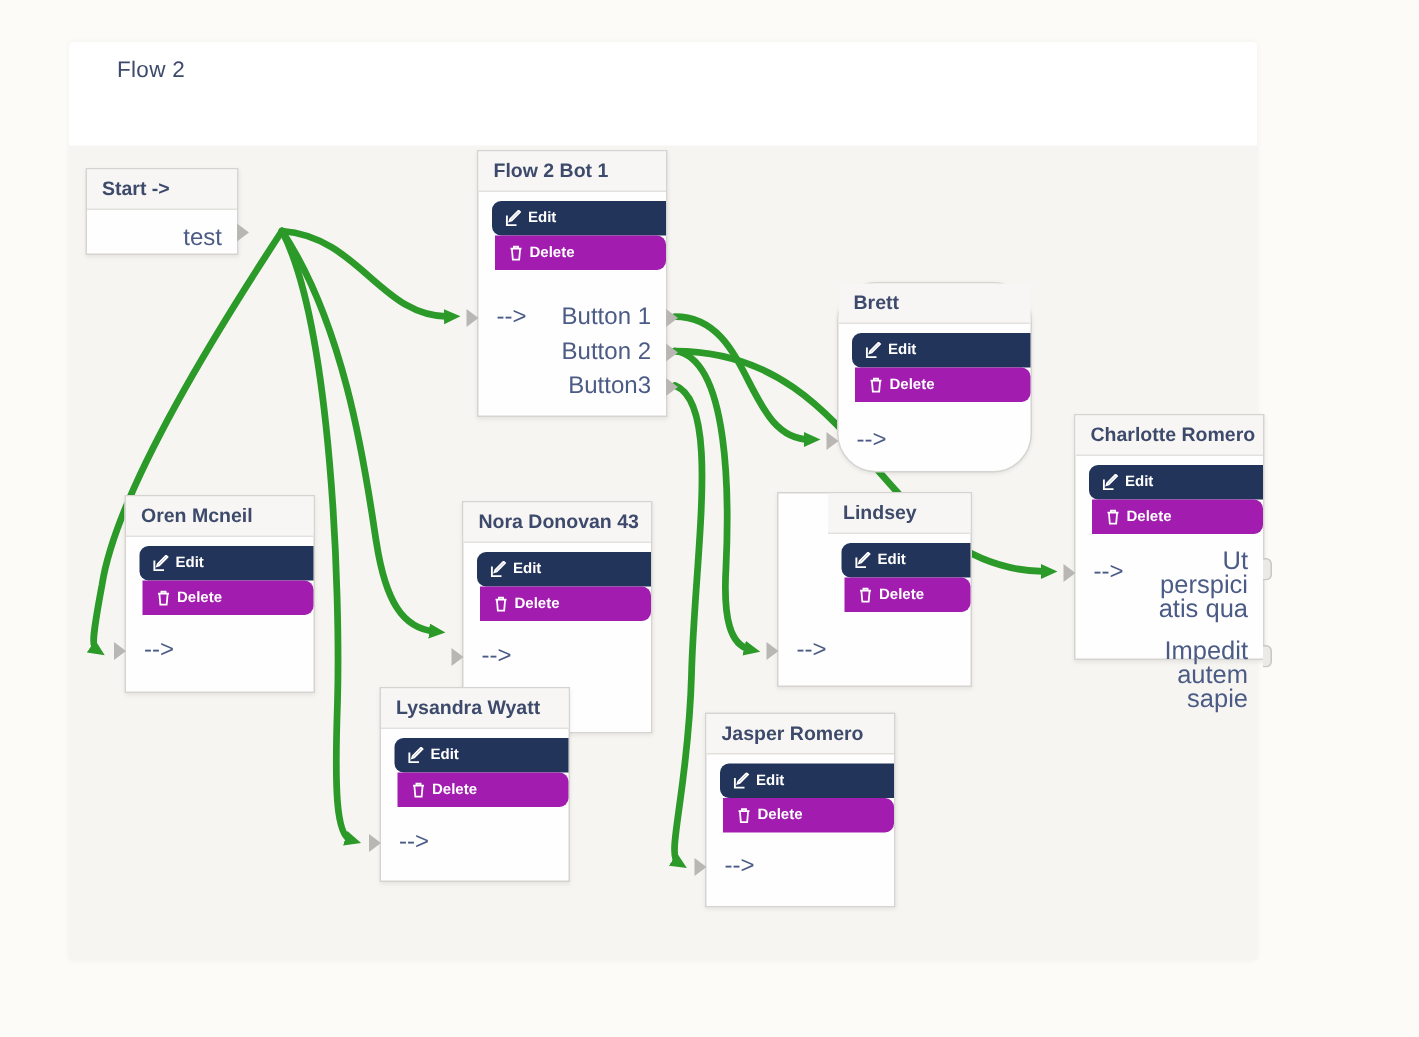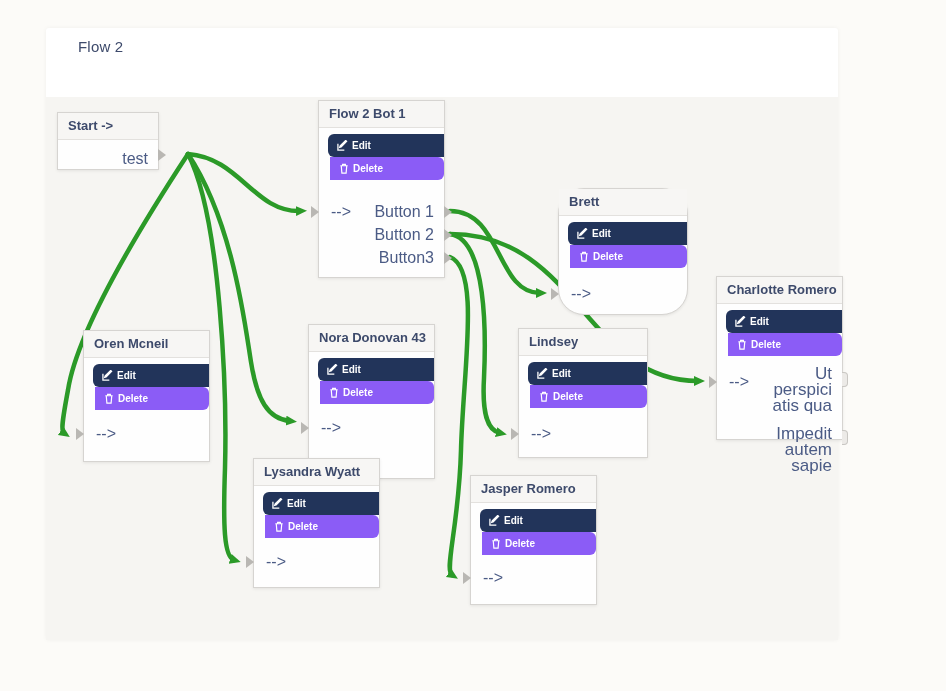--- a/index.html
+++ b/index.html
@@ -37,21 +37,21 @@
     font-size:13px; font-weight:700; color:#3d4a6b;
     white-space:nowrap; overflow:hidden;
   }
   .btn-row { display:flex; margin:6px 0 0 9px;flex-direction:column; }
   .btn {
     height:23px; display:flex; align-items:center; gap:4px;
     padding:0 9px; font-size:10px; font-weight:700; color:#fff;
     cursor:pointer; box-sizing:border-box;
   }
   .btn-edit { background:#22345a; border-radius:6px 0 0 6px; }
-  .btn-del  { background:#8b5cf6; border-radius:0 6px 6px 0; margin-left:2px; }
+  .btn-del  { background:#a21caf; border-radius:0 6px 6px 0; margin-left:2px; }
   .btn svg { display:block; }
 
   .io-label { font-size:16px; color:#4b5b85; white-space:nowrap; }
   .in-row  { position:absolute; left:12px; height:16px; line-height:16px; }
   .out-row { position:absolute; right:10px; height:16px; line-height:16px; text-align:right; }
   .out-text {
     position:absolute; right:10px; width:68px; text-align:right;
     font-size:17px; color:#4b5b85; line-height:16px; word-wrap:break-word;
   }
   .port-in, .port-out {
@@ -181,41 +181,41 @@
       <svg width="10" height="11" viewBox="0 0 10 12">
           <path d="M1 3h8M3.5 3V1.5h3V3M2 3l.7 8h4.6L8 3z" fill="none" stroke="#fff" stroke-width="1.3"></path>
         </svg>
       <span>Delete</span>
     </div>
   </div>
   <div class="in-row io-label" style="top:95px;">--&gt;</div>
   <div class="port-in" style="top:97px;"></div>
 </div>
 
-<div class="node" style="left:308px; top:324px; width:127px; height:155px;">
+<div class="node" style="left:308px; top:334px; width:127px; height:155px;">
   <div class="node-header">Nora Donovan 43</div>
   <div class="btn-row">
     <div class="btn btn-edit">
       <svg width="11" height="11" viewBox="0 0 12 12">
           <path d="M1 4v7h7M10.5 1.5l-6 6-1.5.5.5-1.5 6-6z" fill="none" stroke="#fff" stroke-width="1.4"></path>
         </svg>
       <span>Edit</span>
     </div>
     <div class="btn btn-del">
       <svg width="10" height="11" viewBox="0 0 10 12">
           <path d="M1 3h8M3.5 3V1.5h3V3M2 3l.7 8h4.6L8 3z" fill="none" stroke="#fff" stroke-width="1.3"></path>
         </svg>
       <span>Delete</span>
     </div>
   </div>
   <div class="in-row io-label" style="top:95px;">--&gt;</div>
   <div class="port-in" style="top:97px;"></div>
 </div>
 
-<div class="node" style="left:518px; top:328px; width:130px; height:130px;">
+<div class="node" style="left:518px; top:328px; width:130px; height:130px;padding-left:33px;">
   <div class="node-header">Lindsey</div>
   <div class="btn-row">
     <div class="btn btn-edit">
       <svg width="11" height="11" viewBox="0 0 12 12">
           <path d="M1 4v7h7M10.5 1.5l-6 6-1.5.5.5-1.5 6-6z" fill="none" stroke="#fff" stroke-width="1.4"></path>
         </svg>
       <span>Edit</span>
     </div>
     <div class="btn btn-del">
       <svg width="10" height="11" viewBox="0 0 10 12">

